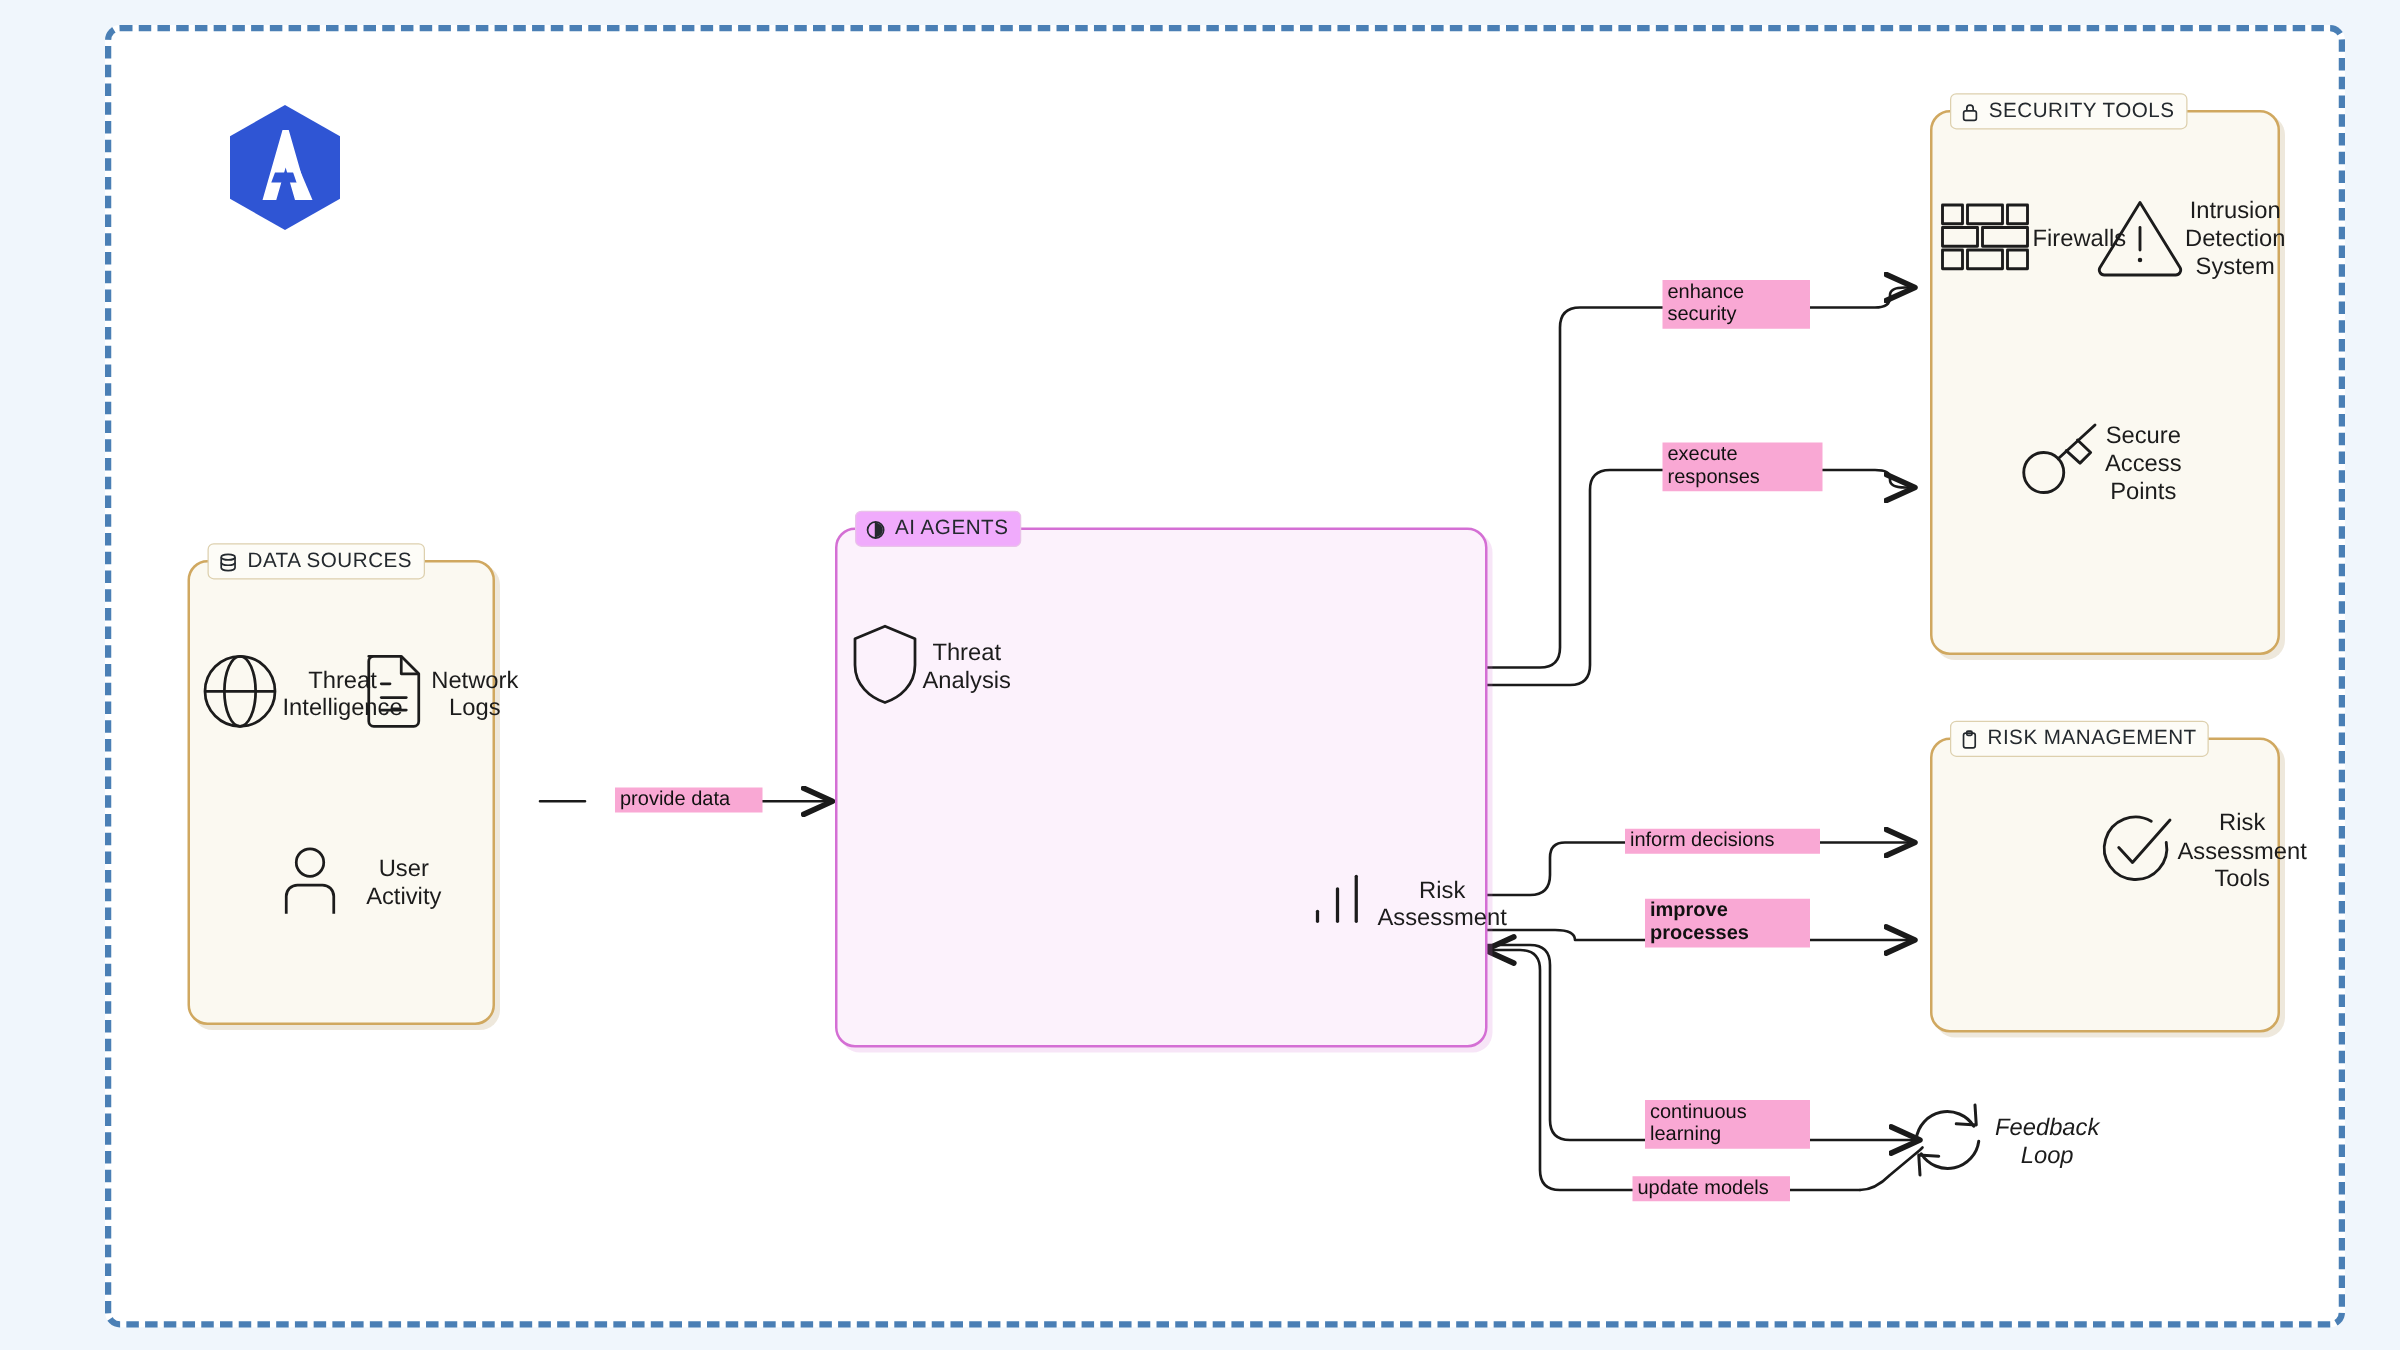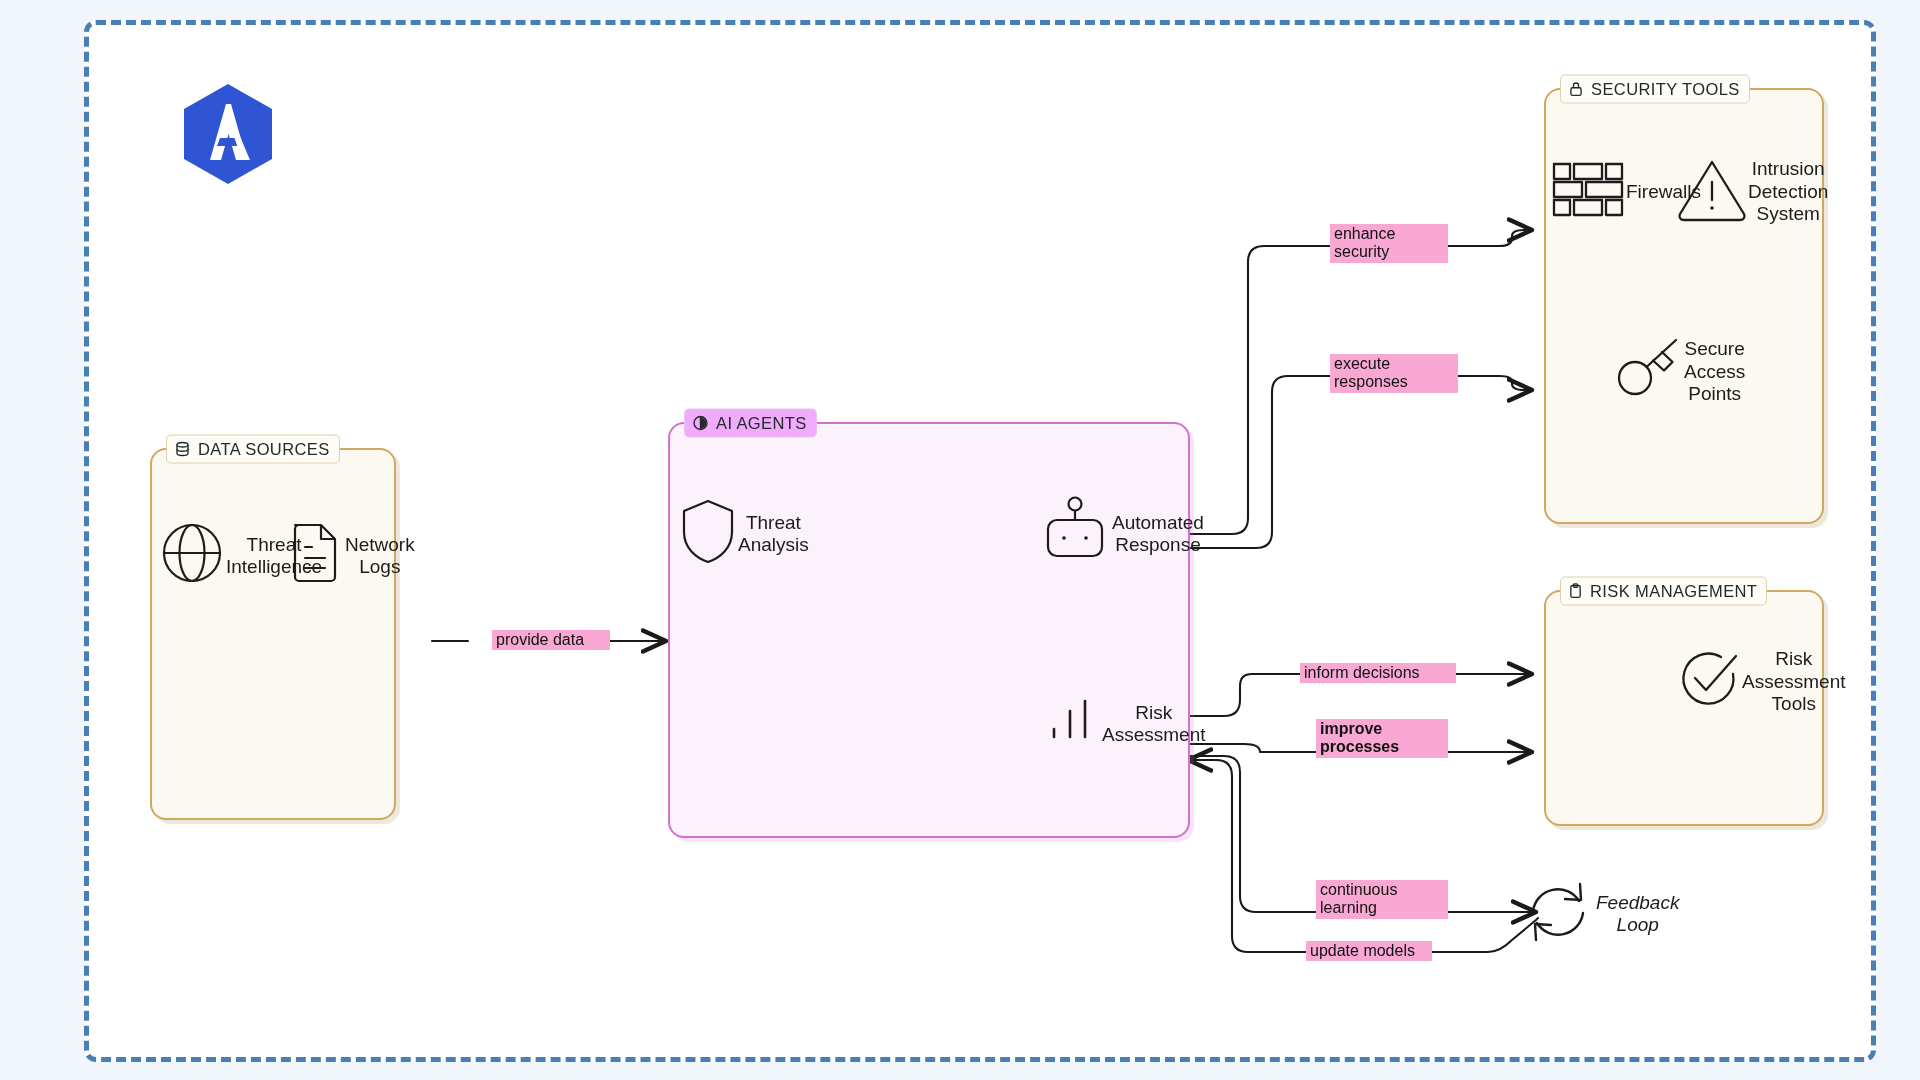--- a/index.html
+++ b/index.html
@@ -40,21 +40,21 @@
   }
   .cluster.agents {
     background: #fcf2fc;
     border: 2px solid #d46fd4;
     box-shadow: 4px 4px 0 rgba(212,111,212,0.18);
   }
   .cluster-label {
     position: absolute;
     top: -1px; left: 14px;
     transform: translateY(-50%);
-    display: flex; align-items: center; gap: 7px;
+    display: flex; align-items: flex-end; gap: 7px;
     background: #fdfcf7;
     border: 1px solid #ddd0ae;
     border-radius: 5px;
     padding: 4px 9px 4px 7px;
     font-size: 16.5px;
     letter-spacing: 0.4px;
     color: #24292e;
     white-space: nowrap;
   }
   .cluster.agents .cluster-label {
@@ -177,20 +177,29 @@
           <path d="M36 6 v14 h14"></path>
           <line x1="20" y1="28" x2="27" y2="28" stroke-linecap="round"></line>
           <line x1="20" y1="39" x2="40" y2="39" stroke-linecap="round"></line>
           <line x1="20" y1="49" x2="40" y2="49" stroke-linecap="round"></line>
         </svg>
       </div>
       <div class="caption">Network
 Logs</div>
     </div>
 
+    <div class="node" style="left:65px; top:215px;">
+      <div class="glyph">
+        <svg width="62" height="62" viewBox="0 0 62 62" fill="none" stroke="#1c1c1c" stroke-width="2.2">
+          <circle cx="31" cy="17" r="11"></circle>
+          <path d="M12 58 V44 a9 9 0 0 1 9 -9 h20 a9 9 0 0 1 9 9 V58"></path>
+        </svg>
+      </div>
+      <div class="caption">User Activity</div>
+    </div>
   </div>
 
   <div class="cluster agents" style="left:668px; top:422px; width:522px; height:416px;">
     <div class="cluster-label">
       <svg width="17" height="17" viewBox="0 0 20 20" fill="none" stroke="#24292e" stroke-width="1.6">
         <circle cx="10" cy="10" r="7.6"></circle>
         <path d="M10 2.4 v15.2"></path>
         <path d="M10 3.2 a6.6 6.6 0 0 1 0 13.6 z" fill="#24292e" stroke="none"></path>
       </svg>
       <span>AI AGENTS</span>
@@ -199,33 +208,20 @@
     <div class="node" style="left:8px; top:68px;">
       <div class="glyph">
         <svg width="60" height="70" viewBox="0 0 60 70" fill="none" stroke="#1c1c1c" stroke-width="2.2" stroke-linejoin="round">
           <path d="M30 5 L54 15 V36 C54 52 42 62 30 66 C18 62 6 52 6 36 V15 Z"></path>
         </svg>
       </div>
       <div class="caption">Threat
 Analysis</div>
     </div>
 
-    <div class="node" style="left:368px; top:68px;">
-      <div class="glyph">
-        <svg width="74" height="72" viewBox="0 0 74 72" fill="none" stroke="#1c1c1c" stroke-width="2.2" stroke-linejoin="round">
-          <circle cx="37" cy="9" r="6.5"></circle>
-          <line x1="37" y1="15.5" x2="37" y2="25"></line>
-          <rect x="10" y="25" width="54" height="36" rx="9"></rect>
-          <circle cx="26" cy="43" r="1.8" fill="#1c1c1c" stroke="none"></circle>
-          <circle cx="48" cy="43" r="1.8" fill="#1c1c1c" stroke="none"></circle>
-        </svg>
-      </div>
-      <div class="caption">Automated
-Response</div>
-    </div>
 
     <div class="node" style="left:368px; top:258px;">
       <div class="glyph">
         <svg width="64" height="64" viewBox="0 0 64 64" fill="none" stroke="#1c1c1c" stroke-width="2.6" stroke-linecap="round">
           <line x1="16" y1="48" x2="16" y2="40"></line>
           <line x1="32" y1="48" x2="32" y2="22"></line>
           <line x1="47" y1="48" x2="47" y2="12"></line>
         </svg>
       </div>
       <div class="caption">Risk

